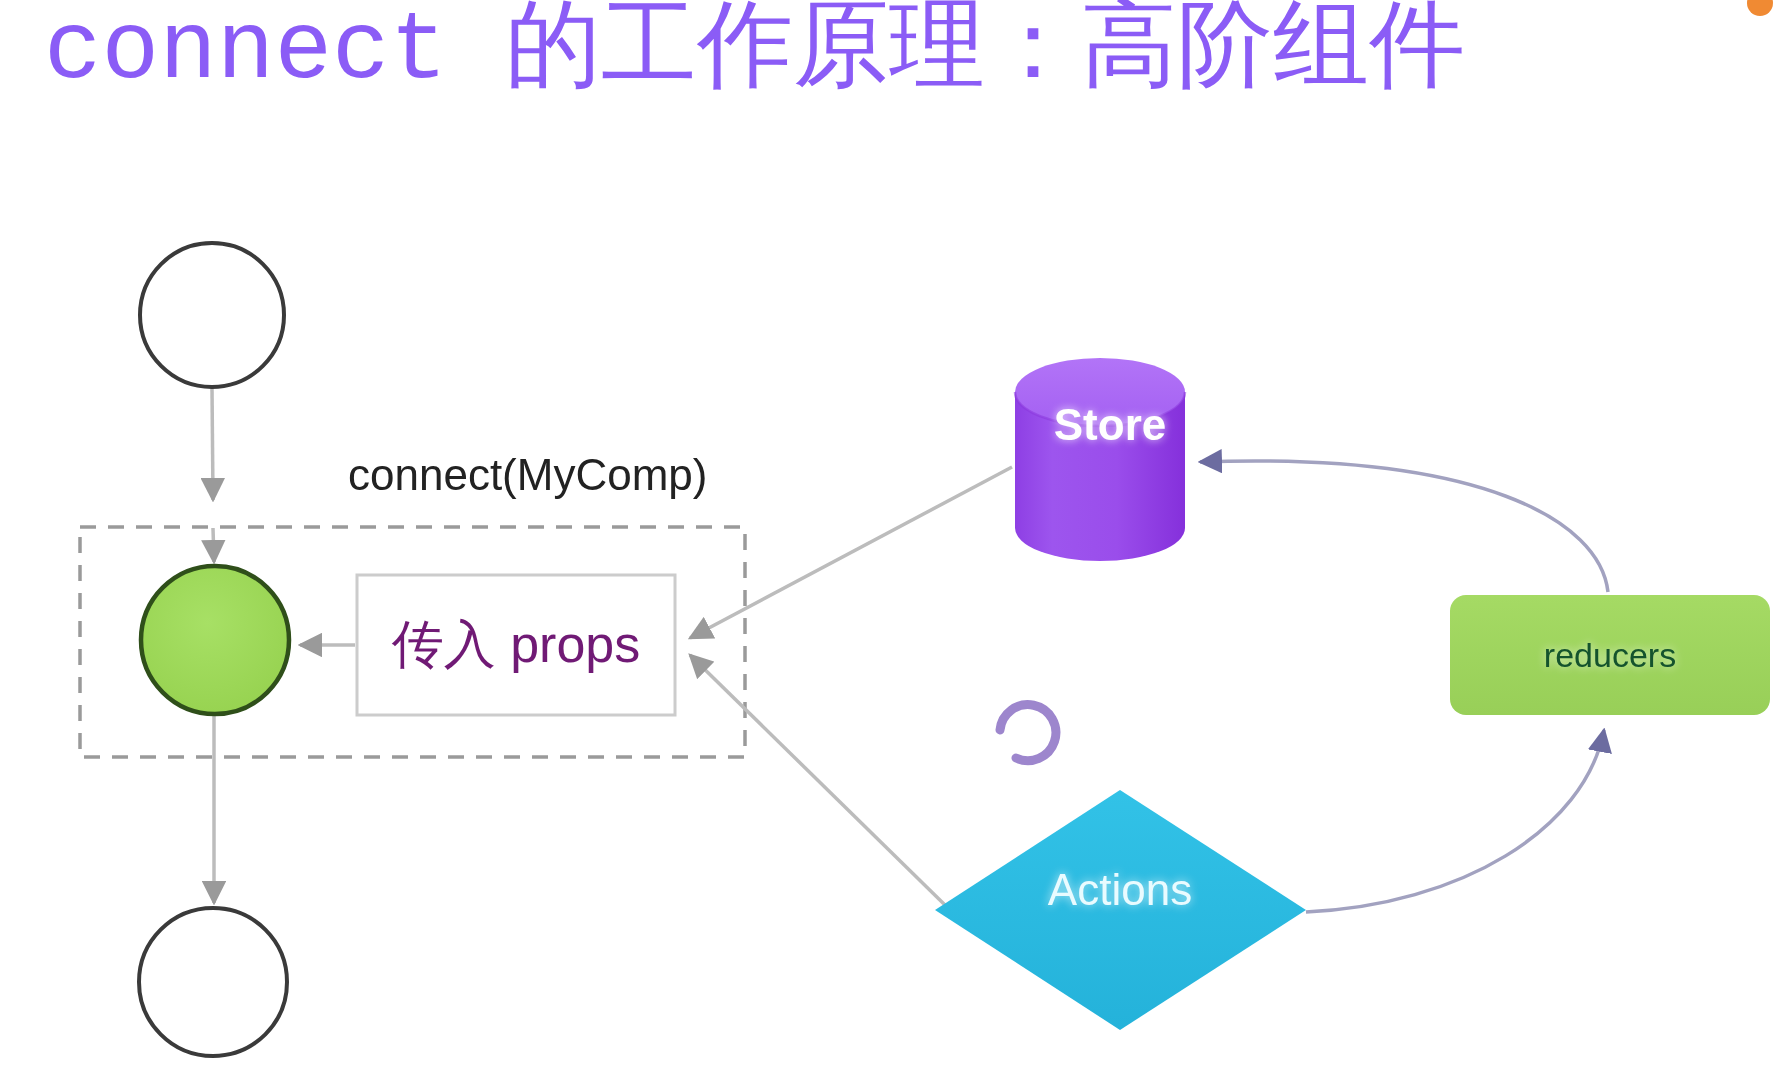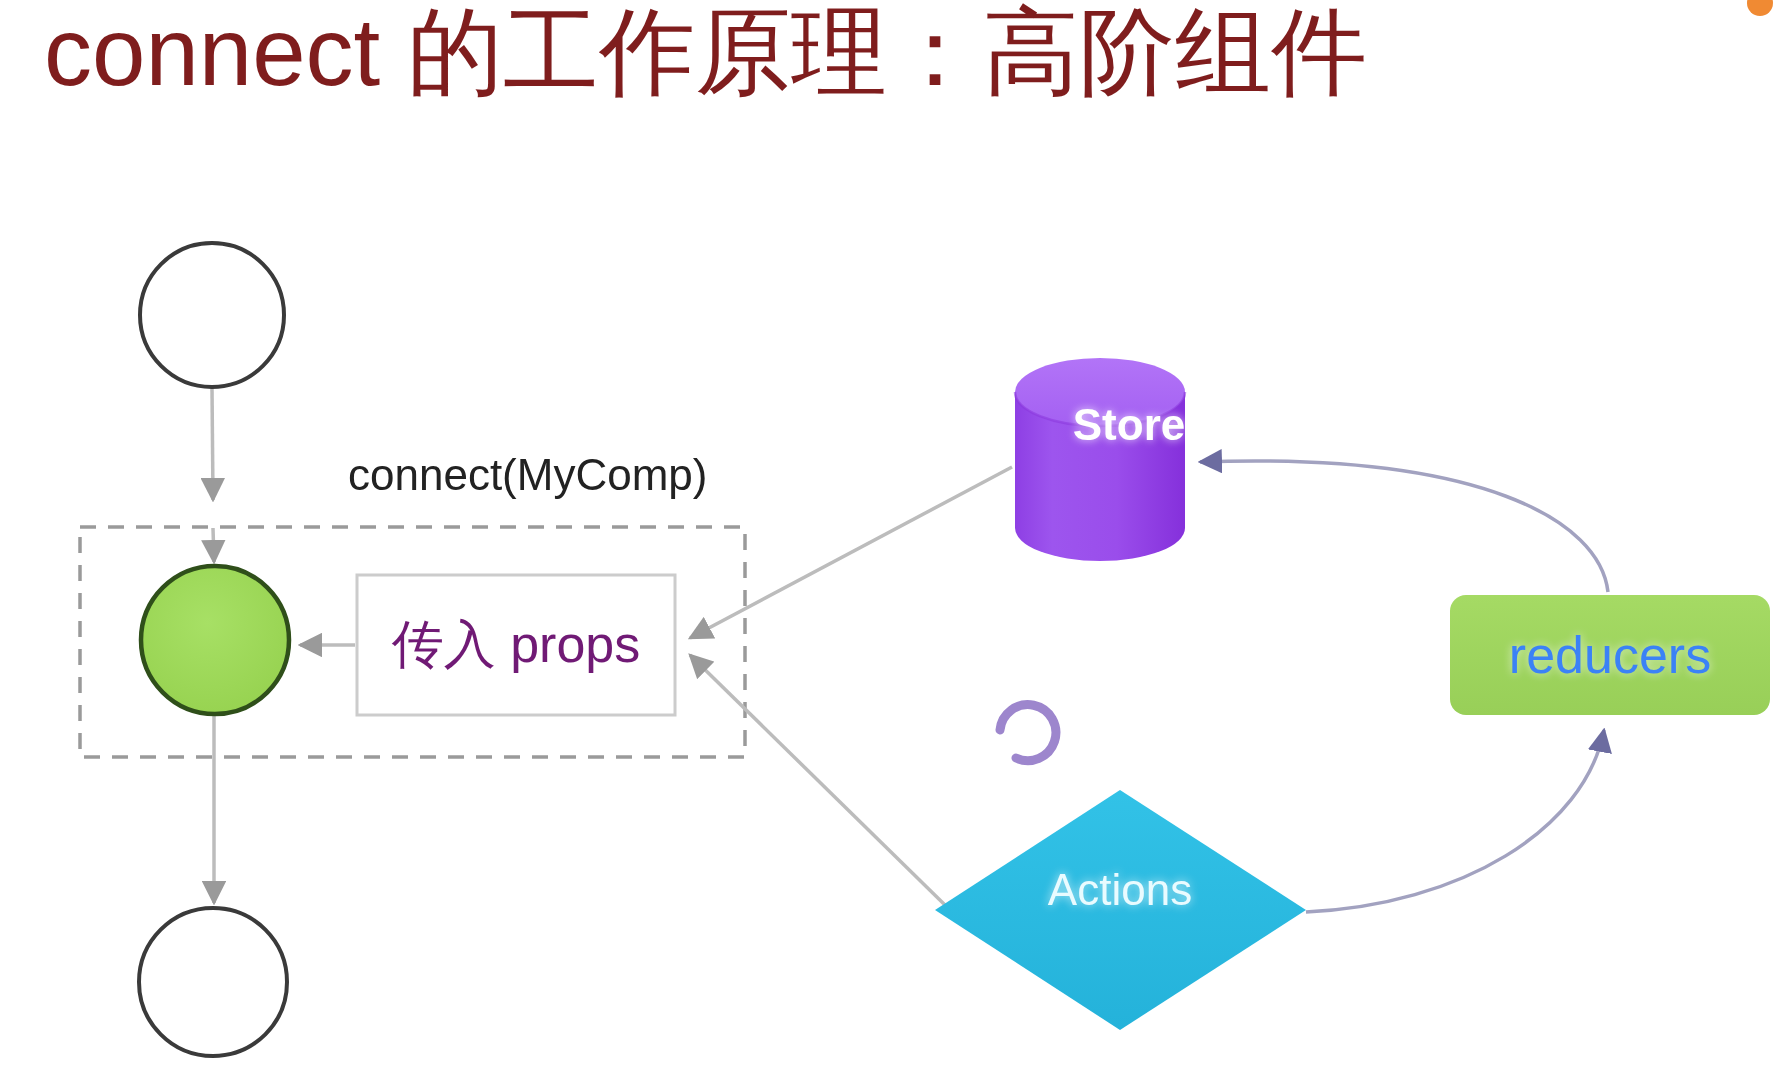--- a/index.html
+++ b/index.html
@@ -17,49 +17,48 @@
     background: #ffffff;
     overflow: hidden;
   }
   #page-title {
     position: absolute;
     left: 44px;
     top: 2px;
     font-size: 96px;
     line-height: 1.05;
     letter-spacing: 0px;
-    color: #7f1d1d;
+    color: #8b5cf6;
     font-weight: 400;
     white-space: nowrap;
-    font-family: Liberation Sans, sans-serif;
+    font-family: Liberation Mono, monospace;
   }
   .svg-layer {
     position: absolute;
     left: 0;
     top: 0;
     width: 1774px;
     height: 1084px;
   }
   .node-label {
     position: absolute;
     display: flex;
     align-items: center;
     justify-content: center;
     pointer-events: none;
     white-space: nowrap;
   }
   #label-store {
     left: 1015px; top: 385px; width: 190px; height: 80px;
     font-size: 44px; color: #ffffff; font-weight: 600;
     text-shadow: 0 0 9px rgba(255,255,255,0.75);
-    padding-left: 19px;
   }
   #label-reducers {
     left: 1450px; top: 595px; width: 320px; height: 120px;
-    font-size: 52px; color: #3b82f6; font-weight: 500;
+    font-size: 34px; color: #14532d; font-weight: 500;
     text-shadow: 0 0 10px rgba(255,255,255,0.7);
   }
   #label-actions {
     left: 935px; top: 850px; width: 370px; height: 80px;
     font-size: 44px; color: #e9fbff; font-weight: 500;
     text-shadow: 0 0 10px rgba(255,255,255,0.75);
   }
   #label-connect-fn {
     left: 348px; top: 448px; width: 370px; height: 54px;
     font-size: 44px; color: #222222; font-weight: 400;

